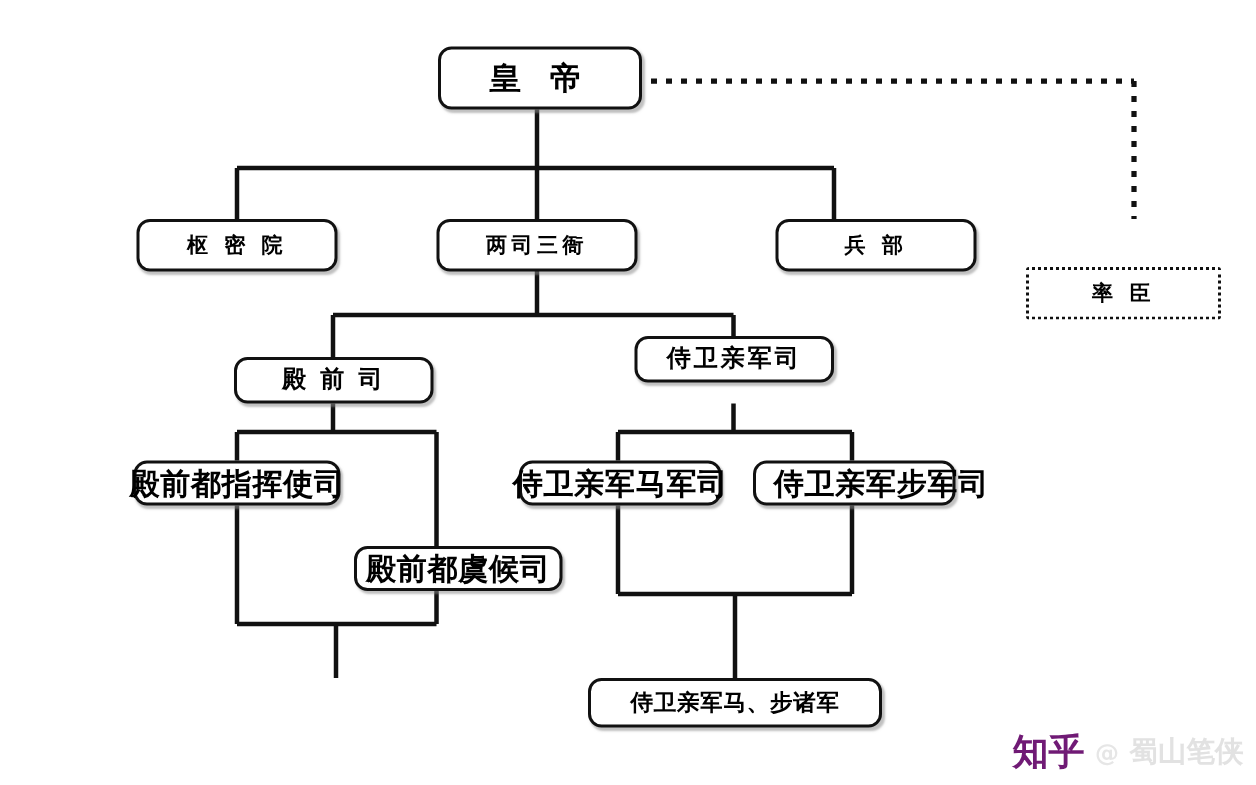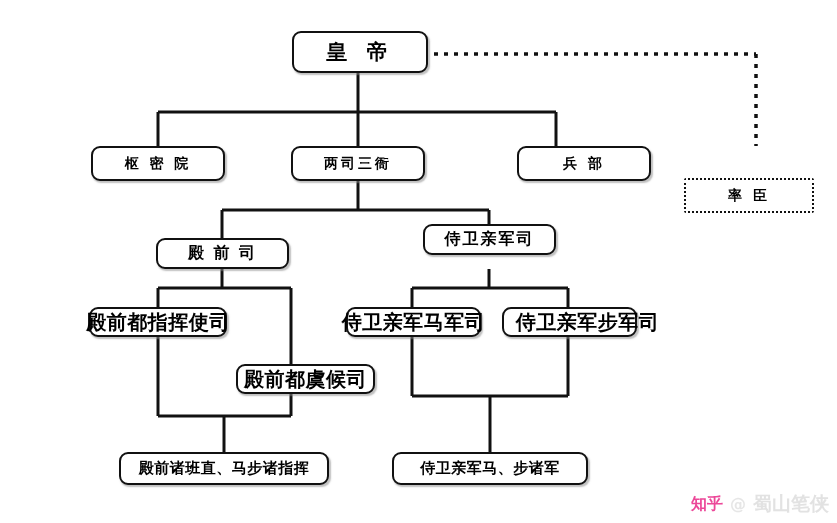--- a/index.html
+++ b/index.html
@@ -57,21 +57,21 @@
     bottom: 6px;
     display: flex;
     align-items: center;
     gap: 7px;
     color: #e2e2e2;
     font-size: 19px;
     font-weight: bold;
     z-index: 8;
     user-select: none;
   }
-  .wm-logo { color: #ec4899; font-size: 16px; }
+  .wm-logo { color: #701a75; font-size: 24px; }
   .wm-at { color: #e6e6e6; font-size: 16px; }
 </style>
 </head>
 <body>
 
 <div id="canvas">
 
   <svg id="svg-lines" viewBox="0 0 837 523" preserveAspectRatio="none">
     <g stroke="#111111" stroke-width="3" fill="none" stroke-linecap="butt">
 
@@ -144,23 +144,20 @@
   <div class="node lvl4" style="left:346px; top:307px; width:135px; height:30px;">
     <span>侍卫亲军马军司</span>
   </div>
   <div class="node lvl4" style="left:502px; top:307px; width:135px; height:30px;padding-left:36px;">
     <span>侍卫亲军步军司</span>
   </div>
   <div class="node lvl4" style="left:236px; top:364px; width:139px; height:30px;">
     <span>殿前都虞候司</span>
   </div>
 
-  <div class="node lvl5" style="left:119px; top:452px; width:210px; height:33px;">
-    <span>殿前诸班直、马步诸指挥</span>
-  </div>
   <div class="node lvl5" style="left:392px; top:452px; width:196px; height:33px;">
     <span>侍卫亲军马、步诸军</span>
   </div>
 
   <div class="watermark">
     <span class="wm-logo">知乎</span>
     <span class="wm-at">@</span>
     <span>蜀山笔侠</span>
   </div>
 

